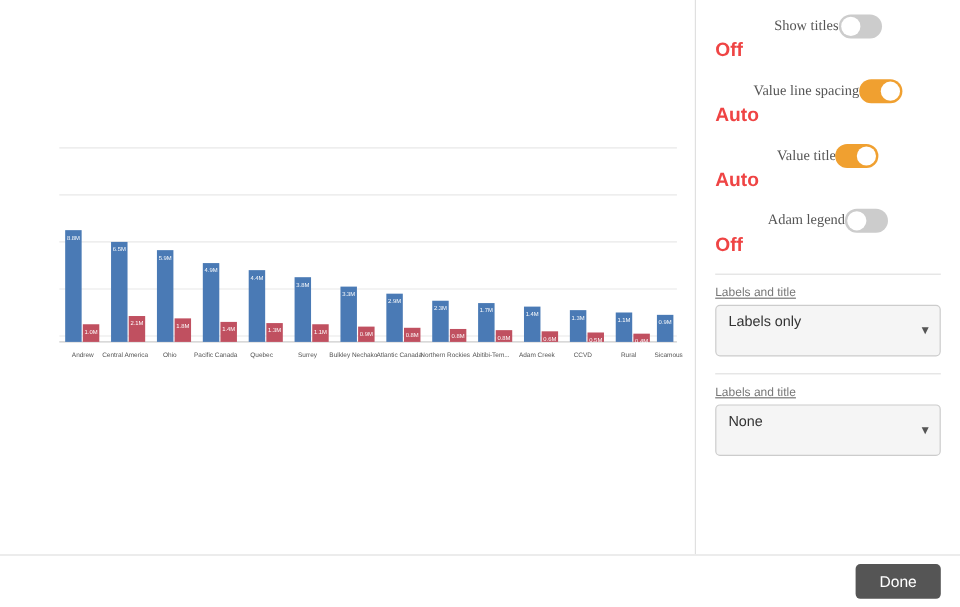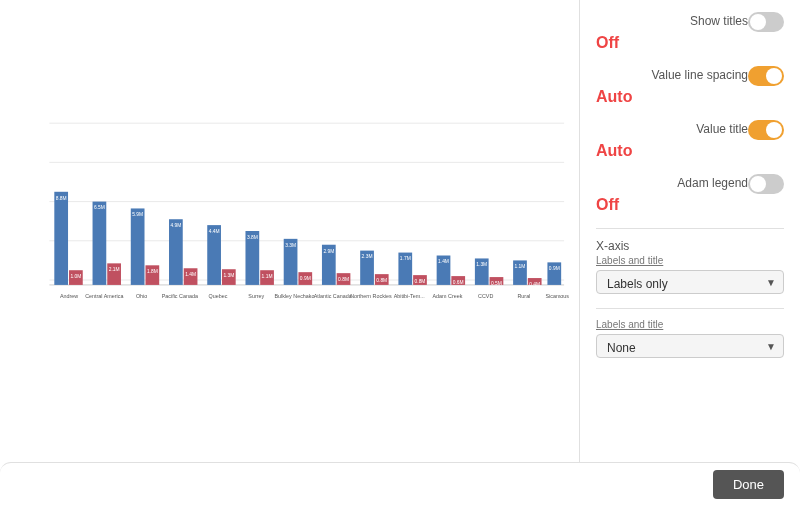--- a/index.html
+++ b/index.html
@@ -51,23 +51,24 @@
     }
 
     .setting-value {
       font-weight: bold;
       font-size: 16px;
       color: #ef4444;
     }
 
     .setting-header {
       display: flex;
-      justify-content: flex-end;
+      justify-content: center;
       align-items: center;
       margin-bottom: 2px;
+      font-family: Liberation Serif, serif;
     }
 
     
     .toggle-switch {
       width: 36px;
       height: 20px;
       border-radius: 10px;
       position: relative;
       cursor: pointer;
       flex-shrink: 0;
@@ -100,21 +101,21 @@
       left: 18px;
     }
 
     .dropdown-container {
       position: relative;
       margin-top: 4px;
     }
 
     .dropdown-container select {
       width: 100%;
-      padding: 6px 28px 2px 10px;
+      padding: 6px 28px 21px 10px;
       border: 1px solid #ccc;
       border-radius: 4px;
       background: #f5f5f5;
       font-size: 12px;
       color: #333;
       appearance: none;
       -webkit-appearance: none;
       cursor: pointer;
     }
 
@@ -149,21 +150,20 @@
 
     
     .footer {
       height: 44px;
       border-top: 1px solid #e0e0e0;
       display: flex;
       align-items: center;
       justify-content: flex-end;
       padding: 0 16px;
       background: #fff;
-      border-radius: 11px;
     }
 
     .done-button {
       background: #555;
       color: #fff;
       border: none;
       padding: 7px 20px;
       border-radius: 4px;
       font-size: 13px;
       cursor: pointer;
@@ -313,21 +313,20 @@
       <div class="setting-header">
         <span class="setting-label">Adam legend</span>
         <div class="toggle-switch off"></div>
       </div>
       <div class="setting-value">Off</div>
     </div>
 
     <div class="divider"></div>
 
     <div class="setting-row">
-      <div class="axis-section-label">X-axis</div>
       <div class="axis-sub-label">Labels and title</div>
       <div class="dropdown-container">
         <select>
           <option>Labels only</option>
           <option>Labels and title</option>
           <option>Title only</option>
           <option>None</option>
         </select>
         <span class="dropdown-arrow">▼</span>
       </div>

